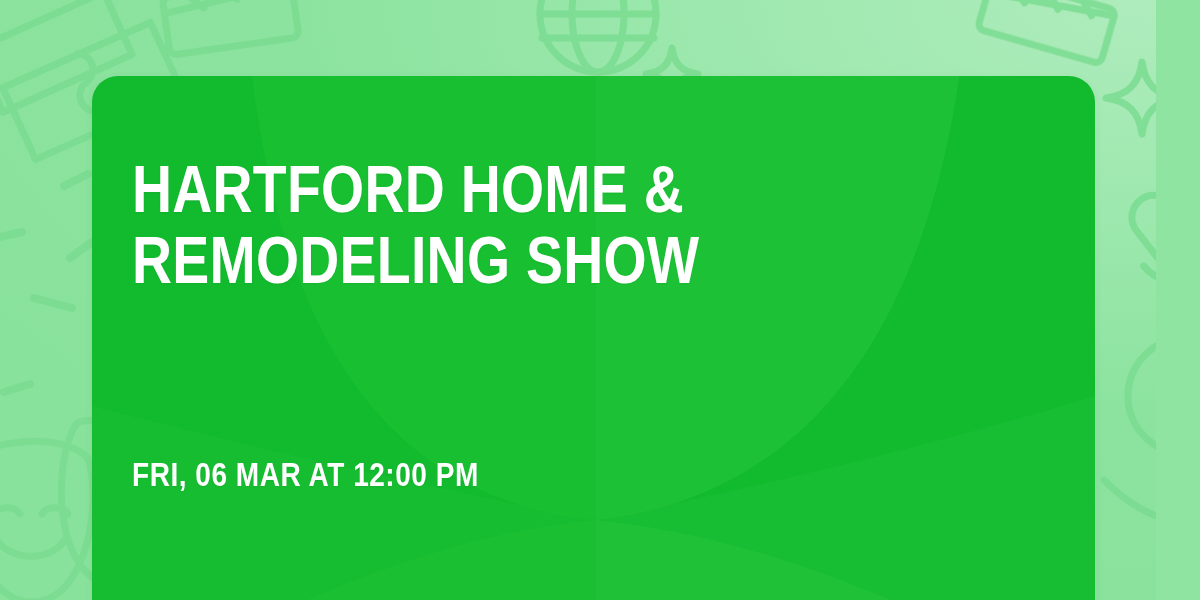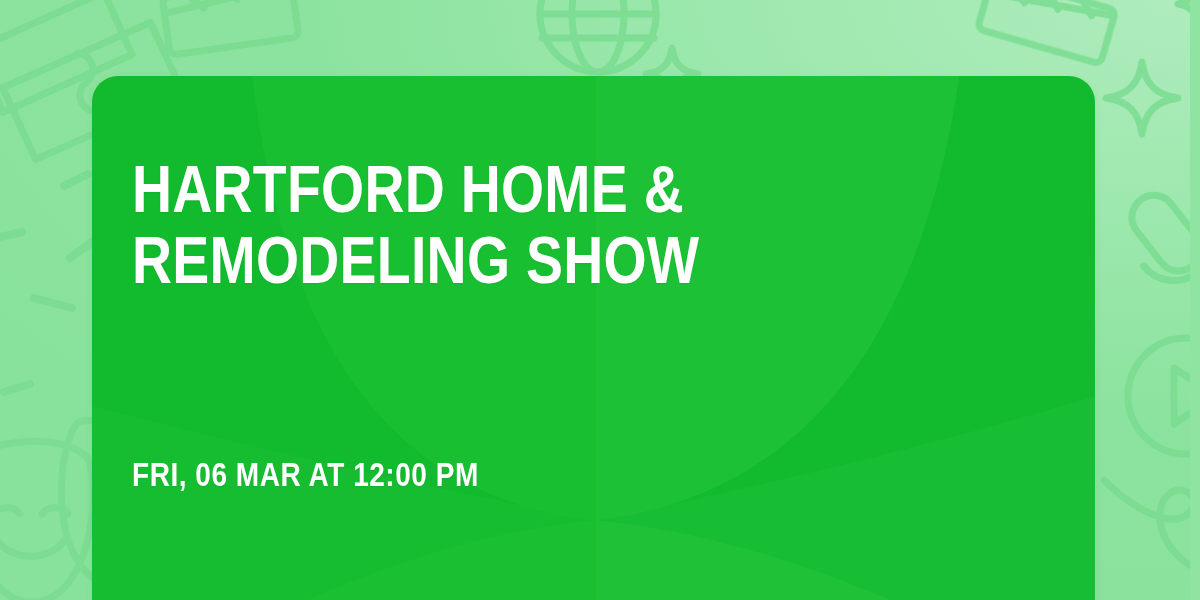--- a/index.html
+++ b/index.html
@@ -13,21 +13,20 @@
     font-family: "Liberation Sans", sans-serif;
     background: #8FE4A1;
   }
 
   #stage {
     position: relative;
     width: 1156px;
     height: 600px;
     overflow: hidden;
     background: #8FE4A1;
-    padding-left: 34px;
   }
 
   
   .backdrop {
     position: absolute;
     inset: 0;
     background:
       radial-gradient(120% 110% at 100% 0%,  #AFECBD 0%, #9DE8AE 32%, #8CE39F 62%, #89E29C 100%);
   }
   .backdrop-icons {

